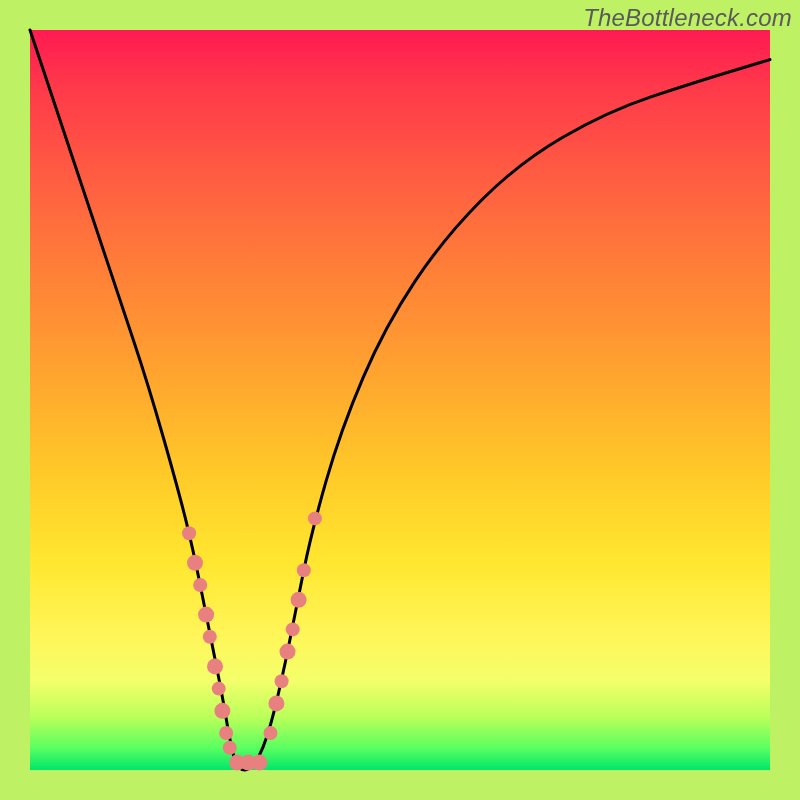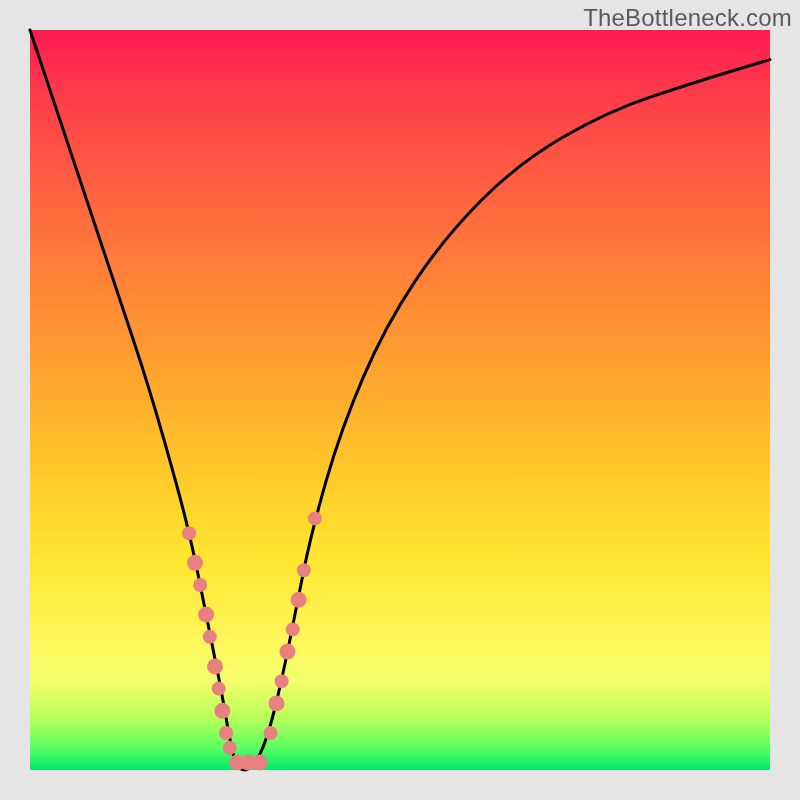--- a/index.html
+++ b/index.html
@@ -7,21 +7,22 @@
     padding: 0;
     width: 800px;
     height: 800px;
     overflow: hidden;
     background: #000;
     font-family: Arial, Helvetica, sans-serif;
   }
   .frame {
     position: absolute;
     inset: 0;
-    background: #e5e5e5;
+    background: #bef264;
+    font-style: italic;
   }
   .plot-area {
     position: absolute;
     left: 30px;
     top: 30px;
     width: 740px;
     height: 740px;
     
     background: linear-gradient(to bottom,
       #ff1a52 0%,

